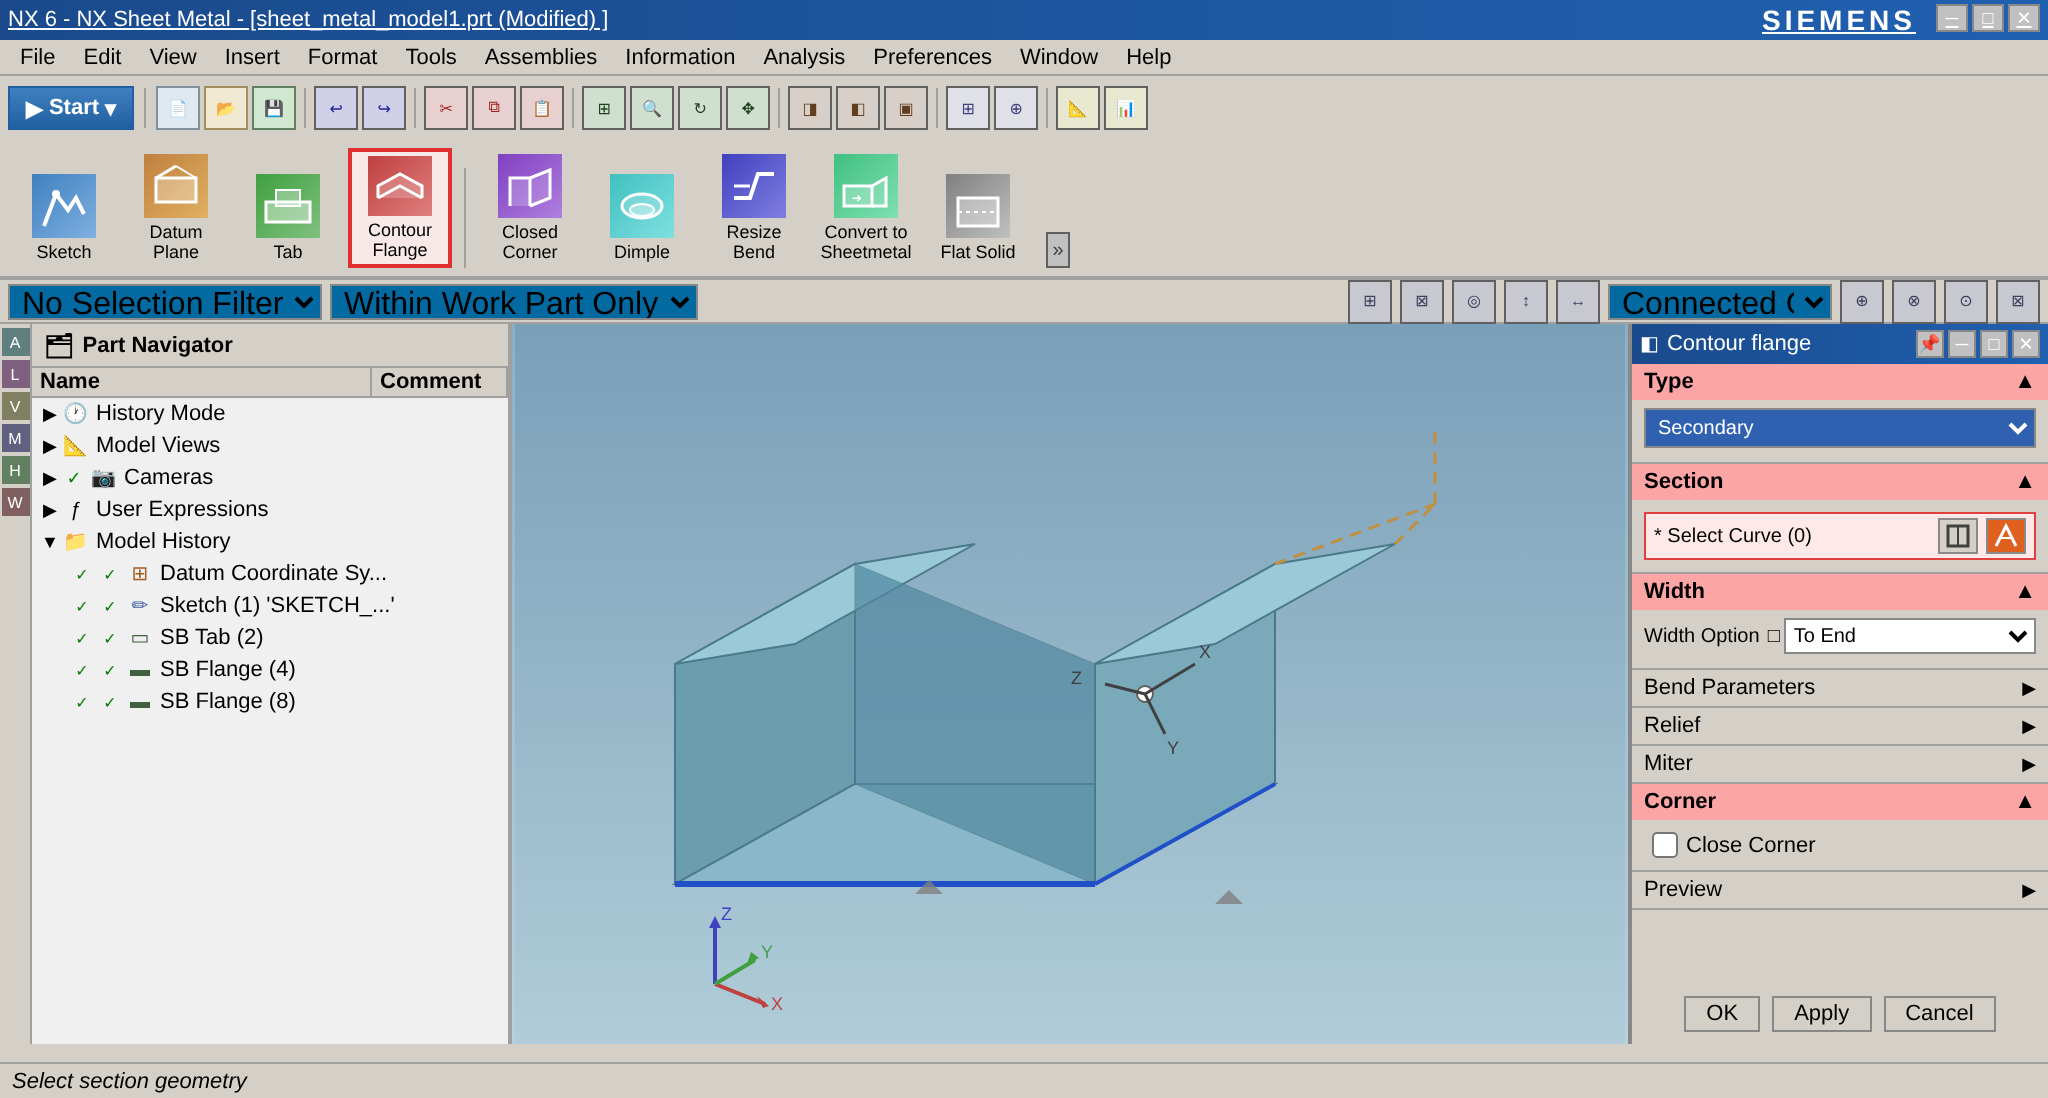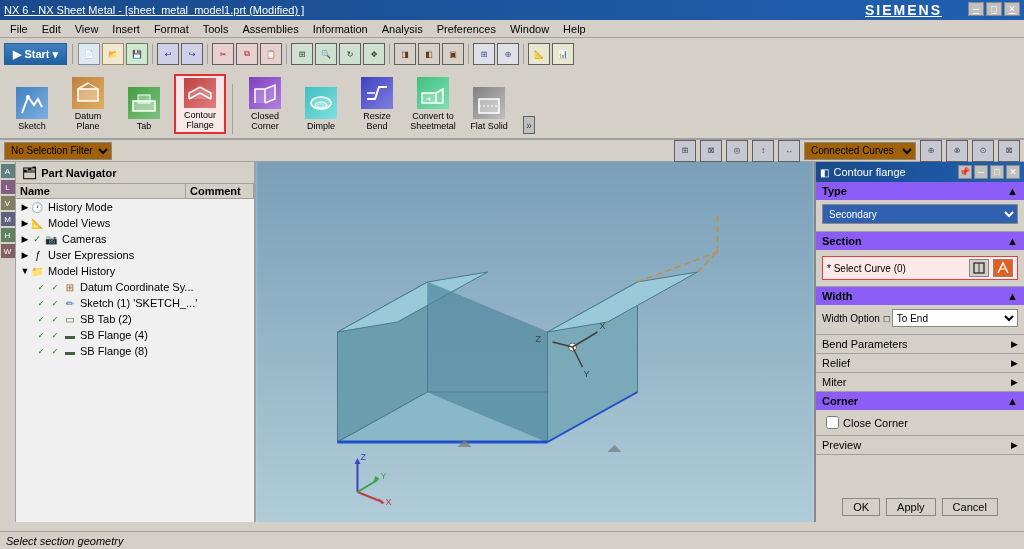--- a/index.html
+++ b/index.html
@@ -104,23 +104,23 @@
       background: #d4d0c8;
       display: flex;
       align-items: center;
       padding: 0 4px;
       gap: 4px;
       border-bottom: 1px solid #a0a0a0;
       font-size: 10px;
     }
     .filter-select {
       height: 18px;
-      font-size: 10px;
+      font-size: 16px;
       border: 1px solid #888;
-      background: #a16207;
+      background: #0369a1;
       padding: 0 2px;
     }
 
     
     #statusbar {
       height: 18px;
       background: #d4d0c8;
       display: flex;
       align-items: center;
       padding: 0 6px;
@@ -253,21 +253,21 @@
     }
 
     .cf-section {
       border-bottom: 1px solid #a0a0a0;
     }
     .cf-section-header {
       display: flex;
       align-items: center;
       justify-content: space-between;
       padding: 3px 6px;
-      background: #8b5cf6;
+      background: #fca5a5;
       cursor: pointer;
       font-weight: bold;
       font-size: 11px;
     }
     .cf-section-content {
       padding: 4px 6px;
     }
 
     .cf-row {
       display: flex;
@@ -408,21 +408,21 @@
       font-size: 9px;
       cursor: pointer;
     }
   </style>
 </head>
 <body>
 
 <div id="titlebar">
   <span>NX 6 - NX Sheet Metal - [sheet_metal_model1.prt (Modified) ]</span>
   <div id="titlebar-right">
-    <span style="font-size:14px; font-weight:bold; letter-spacing:2px; color:white; margin-right:24px;">SIEMENS</span>
+    <span style="font-size:14px; font-weight:bold; letter-spacing:2px; color:white; margin-right:8px;">SIEMENS</span>
     <div class="titlebar-btn">─</div>
     <div class="titlebar-btn">□</div>
     <div class="titlebar-btn">✕</div>
   </div>
 </div>
 
 <div id="menubar">
   <span class="menu-item">File</span>
   <span class="menu-item">Edit</span>
   <span class="menu-item">View</span>
@@ -562,20 +562,23 @@
     <div style="margin-left:4px;display:flex;align-items:flex-end;">
       <div class="sm-icon" style="height:18px;width:12px;background:#c0c0c0;color:#404040;font-size:10px;">»</div>
     </div>
   </div>
 </div>
 
 <div id="filterbar">
   <select class="filter-select">
     <option>No Selection Filter</option>
   </select>
+  <select class="filter-select">
+    <option>Within Work Part Only</option>
+  </select>
   <div style="flex:1;"></div>
   <div class="sm-icon" style="background:#c8c8d0;color:#404060;">⊞</div>
   <div class="sm-icon" style="background:#c8c8d0;color:#404060;">⊠</div>
   <div class="sm-icon" style="background:#c8c8d0;color:#404060;">◎</div>
   <div class="sm-icon" style="background:#c8c8d0;color:#404060;">↕</div>
   <div class="sm-icon" style="background:#c8c8d0;color:#404060;">↔</div>
   <select class="filter-select" style="width:112px;">
     <option>Connected Curves</option>
   </select>
   <div class="sm-icon" style="background:#c8c8d0;color:#404060;">⊕</div>

